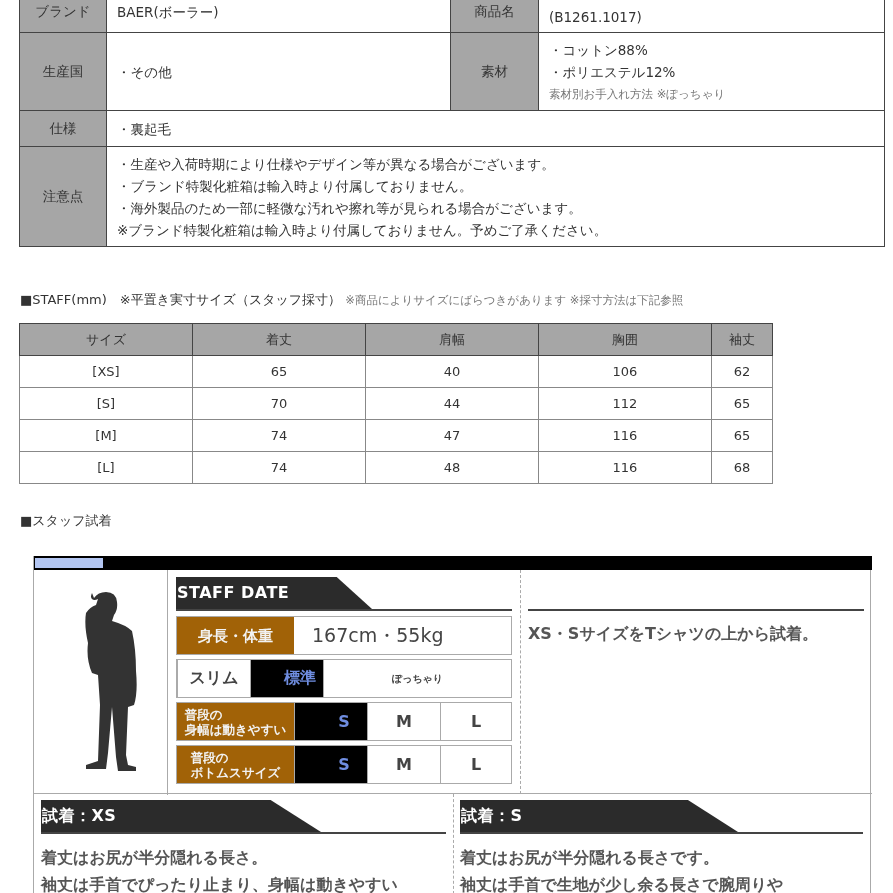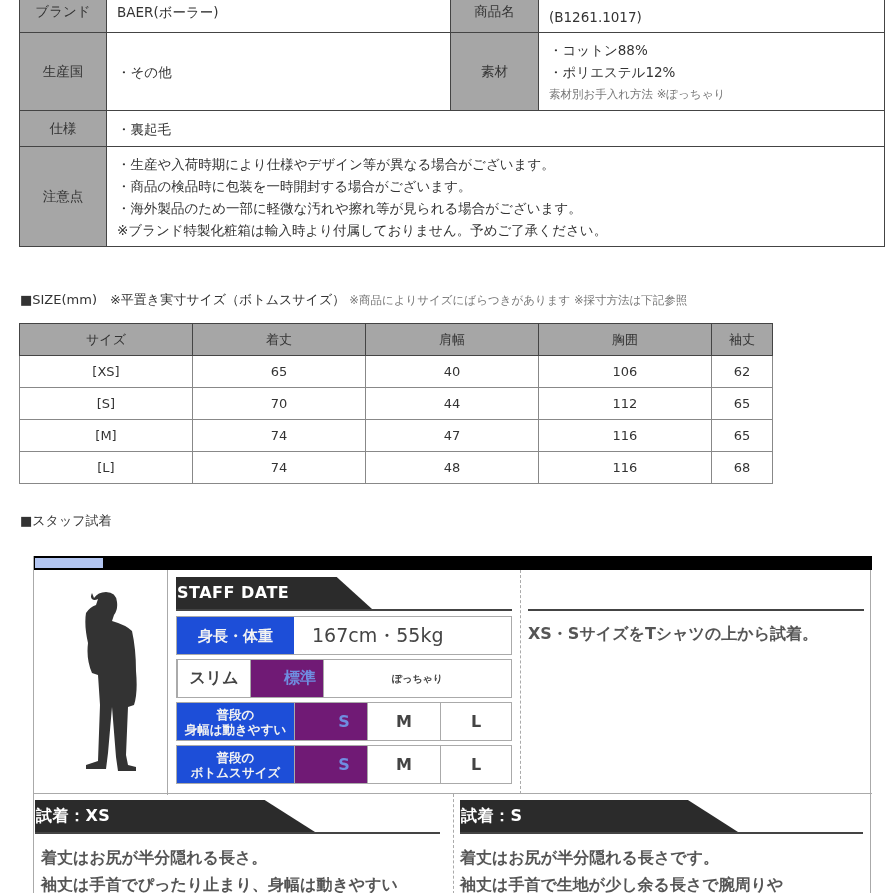--- a/index.html
+++ b/index.html
@@ -32,25 +32,25 @@
   .row-divider { position: absolute; left: 0; top: 237px; width: 838px; height: 1px; background: #aaa; }
   .dash-v1 { position: absolute; left: 486px; top: 14px; width: 0; height: 224px; border-left: 1px dashed #aaa; }
   .dash-v2 { position: absolute; left: 419px; top: 238px; width: 0; height: 100px; border-left: 1px dashed #aaa; }
 
   .banner { position: absolute; height: 34px; }
   .banner .bar { position: absolute; left: 0; top: 0; height: 32px; background: #2b2b2b; color: #fff; font-weight: bold; font-size: 16px; line-height: 32px; padding-left: 1px; letter-spacing: 0.5px; clip-path: polygon(0 0, 82% 0, 100% 100%, 0 100%); }
   .banner .line { position: absolute; left: 0; bottom: 0; height: 2px; background: #444; }
 
   .info-grid { position: absolute; left: 142px; top: 60px; width: 336px; }
   .info-row { display: flex; margin-bottom: 4px; border: 1px solid #aaa; height: 39px; }
-  .info-row .k { width: 117px; background: #1d4ed8; color: #f2f2f2; font-weight: bold; font-size: 15px; display: flex; align-items: center; justify-content: center; text-align: center; line-height: 16px; }
+  .info-row .k { width: 117px; background: #a16207; color: #f2f2f2; font-weight: bold; font-size: 15px; display: flex; align-items: center; justify-content: center; text-align: left; line-height: 16px; }
   .info-row .k.small { font-size: 12.5px; line-height: 15px; }
   .info-row .v { flex: 1; display: flex; align-items: center; padding-left: 18px; font-size: 19px; color: #444; background: #fff; }
   .info-row .opt { display: flex; align-items: center; justify-content: center; font-size: 16px; color: #444; font-weight: bold; border-left: 1px solid #aaa; background: #fff; }
-  .info-row .opt.sel { background: #701a75; color: #6f8de0; padding-left: 26px; }
+  .info-row .opt.sel { background: #000000; color: #6f8de0; padding-left: 26px; }
 
   .date-text { position: absolute; left: 494px; top: 68px; font-size: 16px; color: #555; font-weight: bold; white-space: nowrap; }
 
   .fit-text { position: absolute; font-size: 16px; color: #555; font-weight: bold; white-space: nowrap; line-height: 27px; }
 
   svg { display: block; }
 </style>
 </head>
 <body>
 
@@ -73,30 +73,30 @@
     </td>
   </tr>
   <tr style="height:36px">
     <td class="lbl">仕様</td>
     <td class="val" colspan="3">・裏起毛</td>
   </tr>
   <tr style="height:100px">
     <td class="lbl">注意点</td>
     <td class="val" colspan="3">
       <div>・生産や入荷時期により仕様やデザイン等が異なる場合がございます。</div>
-      <div>・商品の検品時に包装を一時開封する場合がございます。</div>
+      <div>・ブランド特製化粧箱は輸入時より付属しておりません。</div>
       <div>・海外製品のため一部に軽微な汚れや擦れ等が見られる場合がございます。</div>
       <div>※ブランド特製化粧箱は輸入時より付属しておりません。予めご了承ください。</div>
     </td>
   </tr>
 </tbody>
   </table>
 
 <div class="size-heading">
-  <span>■SIZE(mm)　※平置き実寸サイズ（ボトムスサイズ）</span>
+  <span>■STAFF(mm)　※平置き実寸サイズ（スタッフ採寸）</span>
   <span class="note">※商品によりサイズにばらつきがあります ※採寸方法は下記参照</span>
 </div>
 
 <table class="size-table">
   <tbody>
       <tr>
     <th style="width:173px">サイズ</th>
     <th style="width:173px">着丈</th>
     <th style="width:173px">肩幅</th>
     <th style="width:173px">胸囲</th>
@@ -182,21 +182,21 @@
   </div>
 
   <div class="banner" style="left:494px; top:21px; width:336px;">
     <div class="line" style="width:336px"></div>
   </div>
   <div class="date-text">XS・SサイズをTシャツの上から試着。</div>
 
   <div class="row-divider"></div>
   <div class="dash-v2"></div>
 
-  <div class="banner" style="left:1px; top:244px; width:405px;">
+  <div class="banner" style="left:7px; top:244px; width:405px;">
     <div class="bar" style="width:280px">試着：XS</div>
     <div class="line" style="width:405px"></div>
   </div>
   <div class="fit-text" style="left:7px; top:288px;">
     <div>着丈はお尻が半分隠れる長さ。</div>
     <div>袖丈は手首でぴったり止まり、身幅は動きやすい</div>
   </div>
 
   <div class="banner" style="left:426px; top:244px; width:403px;">
     <div class="bar" style="width:278px">試着：S</div>

